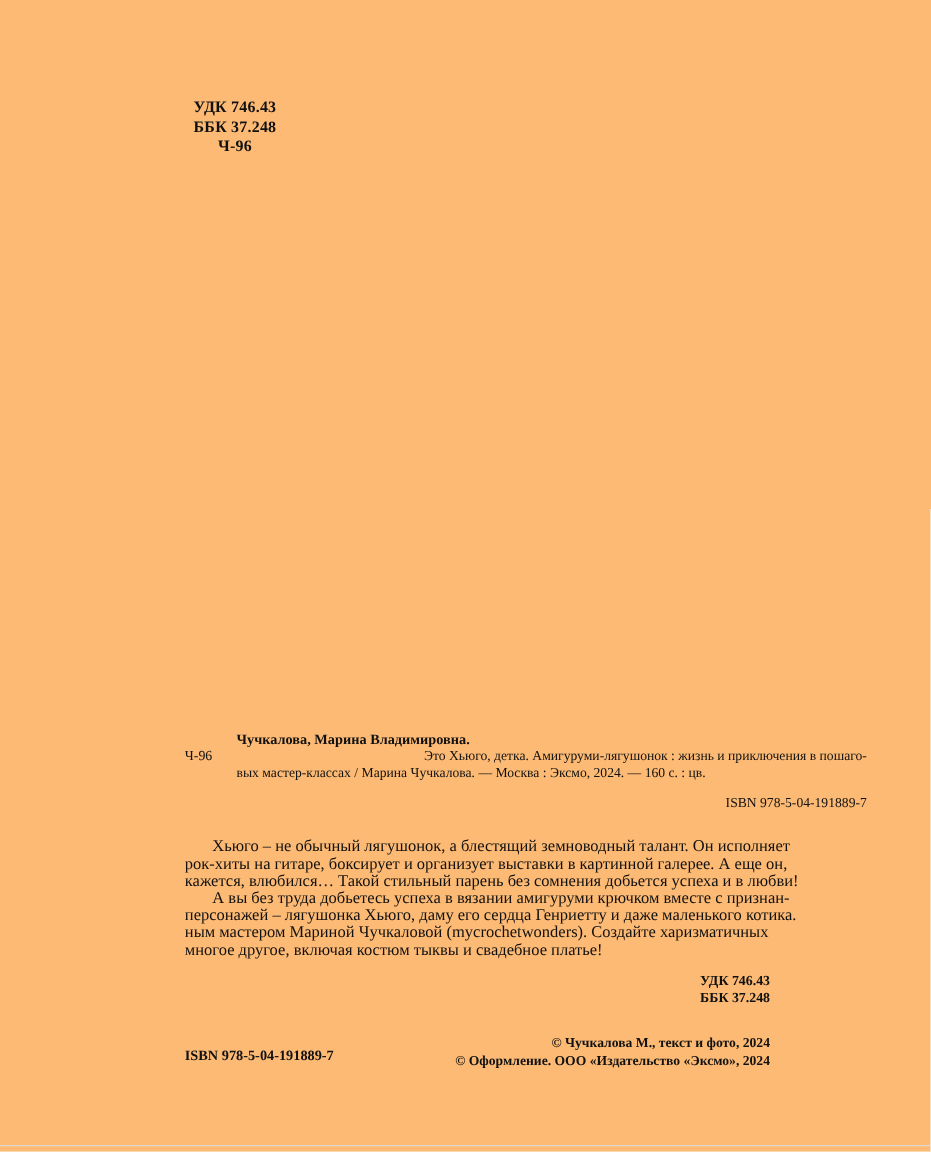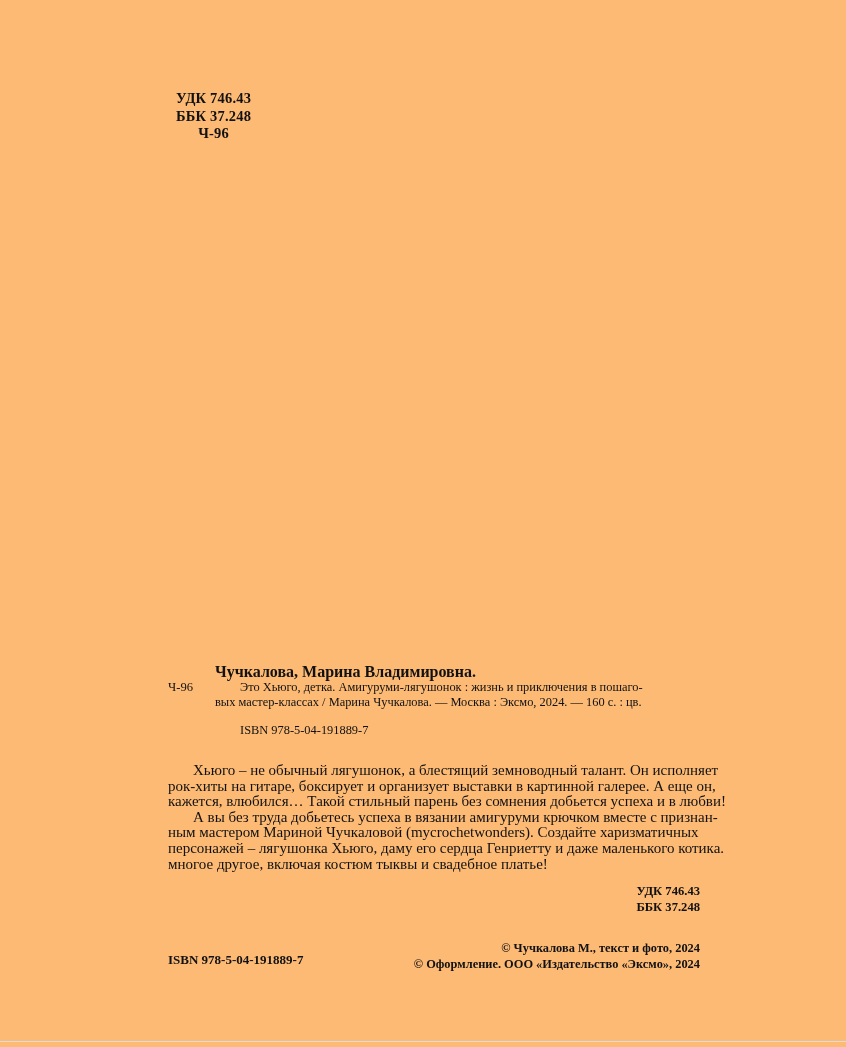--- a/index.html
+++ b/index.html
@@ -35,24 +35,24 @@
     left: 168px;
     top: 664px;
     width: 620px;
     font-size: 12.4px;
     line-height: 15.6px;
     white-space: nowrap;
   }
   .catalog .author {
     padding-left: 47px;
     font-weight: bold;
-    font-size: 16px;
+    font-size: 13px;
   }
   .ind1 { padding-left: 47px; }
-  .ind2 { padding-left: 72px; }
+  .ind2 { padding-left: 72px; text-align: right; }
   .catalog .isbn-line { margin-top: 12px; }
 
   .margin-sign {
     position: absolute;
     left: 168px;
     top: 680px;
     font-size: 12.6px;
   }
 
   
@@ -125,22 +125,22 @@
     <div class="ind2">Это Хьюго, детка. Амигуруми-лягушонок : жизнь и приключения в пошаго-</div>
     <div class="ind1">вых мастер-классах / Марина Чучкалова. — Москва : Эксмо, 2024. — 160 с. : цв.</div>
     <div class="ind2 isbn-line">ISBN 978-5-04-191889-7</div>
   </div>
 
   <div class="annotation">
     <div class="ind">Хьюго – не обычный лягушонок, а блестящий земноводный талант. Он исполняет</div>
     <div>рок-хиты на гитаре, боксирует и организует выставки в картинной галерее. А еще он,</div>
     <div>кажется, влюбился… Такой стильный парень без сомнения добьется успеха и в любви!</div>
     <div class="ind">А вы без труда добьетесь успеха в вязании амигуруми крючком вместе с признан-</div>
+    <div>персонажей – лягушонка Хьюго, даму его сердца Генриетту и даже маленького котика.</div>
     <div>ным мастером Мариной Чучкаловой (mycrochetwonders). Создайте харизматичных</div>
-    <div>персонажей – лягушонка Хьюго, даму его сердца Генриетту и даже маленького котика.</div>
     <div>многое другое, включая костюм тыквы и свадебное платье!</div>
   </div>
 
   <div class="bottom-codes">
     <div>УДК 746.43</div>
     <div>ББК 37.248</div>
   </div>
 
   <div class="footer-isbn">ISBN 978-5-04-191889-7</div>
 

